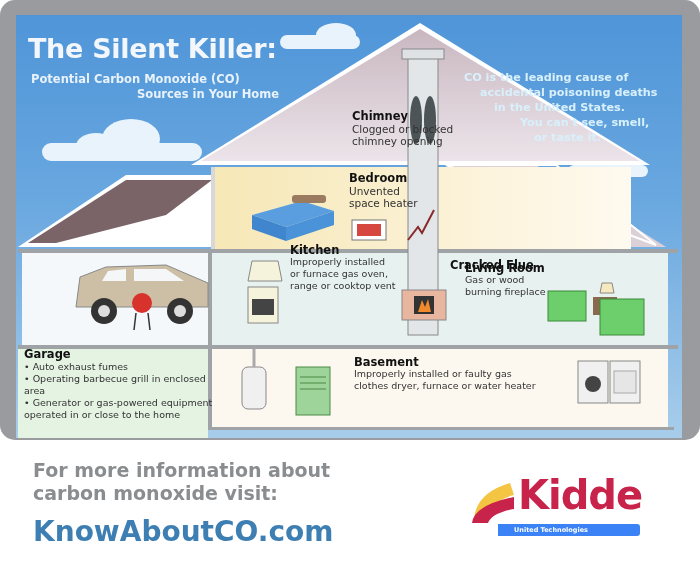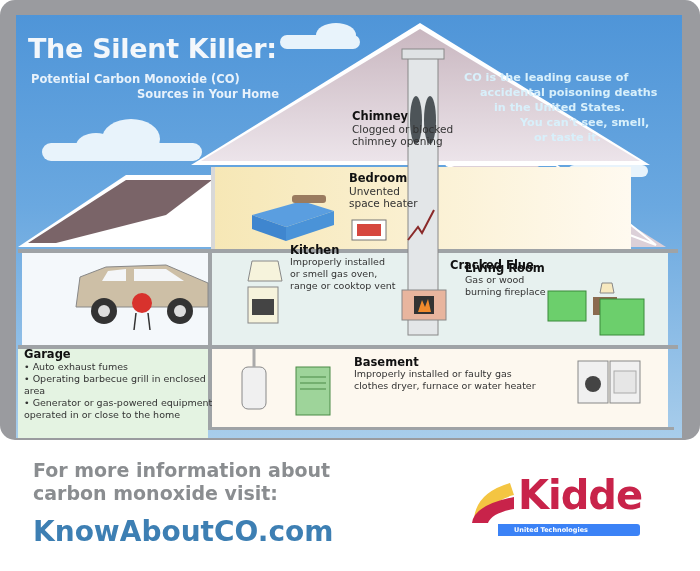--- a/index.html
+++ b/index.html
@@ -150,21 +150,21 @@
       <span>space heater</span>
     </div>
 
     <div class="abs room-label" style="left:434px;top:218px;margin-top:26px;">
       <b>Cracked Flue</b>
     </div>
 
     <div class="abs room-label" style="left:274px;top:229px;font-size:9.5px;line-height:12px;">
       <b>Kitchen</b>
       <span>Improperly installed</span><br>
-      <span>or smell gas oven,</span><br>
+      <span>or furnace gas oven,</span><br>
       <span>range or cooktop vent</span>
     </div>
 
     <div class="abs room-label" style="left:449px;top:247px;font-size:9.5px;line-height:12px;">
       <b>Living Room</b>
       <span>Gas or wood</span><br>
       <span>burning fireplace</span>
     </div>
 
     <div class="abs room-label" style="left:8px;top:333px;width:190px;">

